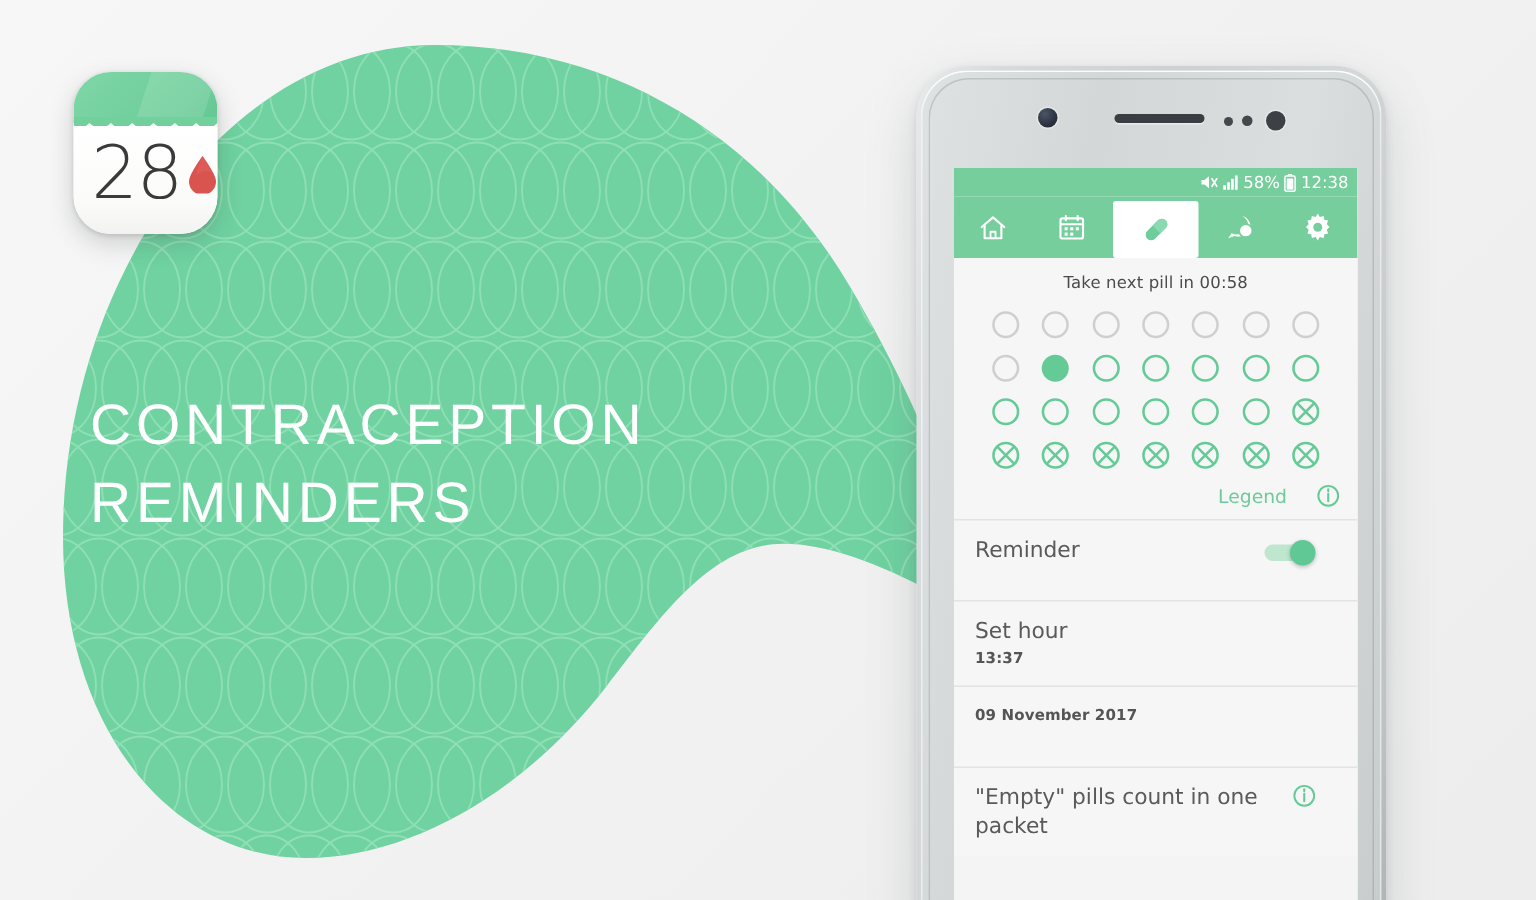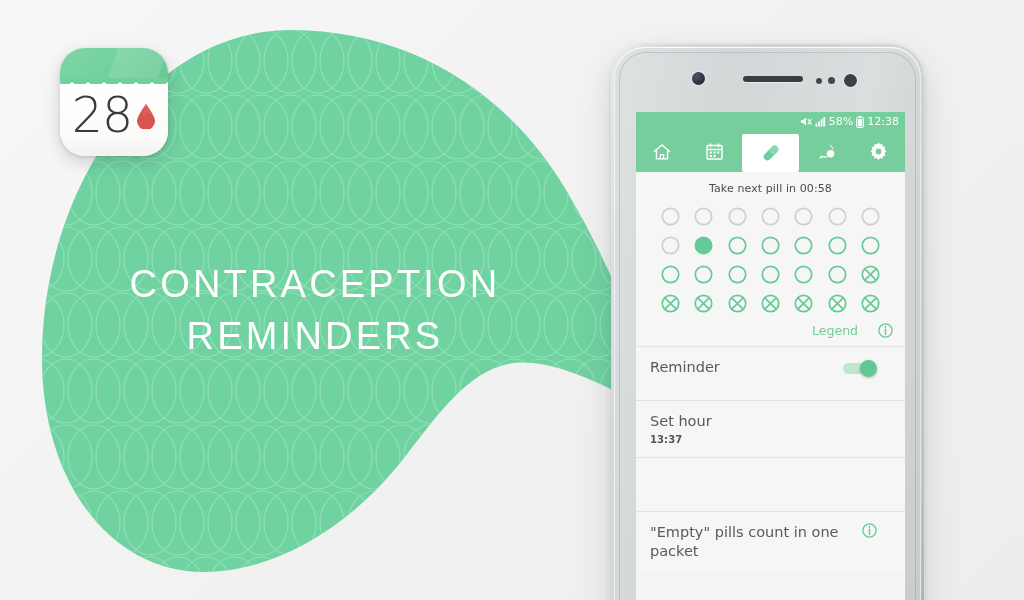--- a/index.html
+++ b/index.html
@@ -33,37 +33,36 @@
     height: 548px;
   }
   #blob-svg { display: block; width: 100%; height: 100%; overflow: visible; }
 
   
   #headline {
     position: absolute;
     left: 60px;
     top: 258px;
     width: 510px;
-    text-align: center;
     color: #ffffff;
     font-weight: 300;
     font-size: 38px;
     line-height: 52px;
     letter-spacing: 3.2px;
     text-transform: uppercase;
     pointer-events: none;
   }
   #headline .ln { display: block; white-space: nowrap; }
 
   
   #app-icon {
     position: absolute;
-    left: 60px;
+    left: 49px;
     top: 48px;
-    width: 108px;
+    width: 96px;
     height: 108px;
     border-radius: 25px;
     background: #ffffff;
     box-shadow: 0 6px 16px rgba(60,70,65,.22), 0 1px 3px rgba(60,70,65,.16);
     overflow: hidden;
   }
   #ic-top {
     position: absolute; left: 0; top: 0; width: 100%; height: 34px;
     background: linear-gradient(135deg, #7ed6a6 0%, #72d09d 55%, #64c894 100%);
   }
@@ -570,20 +569,21 @@
 
           <div class="srow">
             <div class="stext">
               <div class="title">Set hour</div>
               <div class="sub">13:37</div>
             </div>
           </div>
 
           <div class="srow">
             <div class="stext">
+              <div class="sub">09 November 2017</div>
             </div>
           </div>
 
           <div class="srow">
             <div class="stext">
               <div class="title">"Empty" pills count in one packet</div>
             </div>
             <svg class="info-ico" width="15" height="15" viewBox="0 0 15 15" aria-hidden="true">
               <circle cx="7.5" cy="7.5" r="6.6" fill="none" stroke="#65cb96" stroke-width="1.3"></circle>
               <path d="M7.5 3.2 v1.3 M7.5 6.2 v5" stroke="#65cb96" stroke-width="1.4" stroke-linecap="round"></path>

